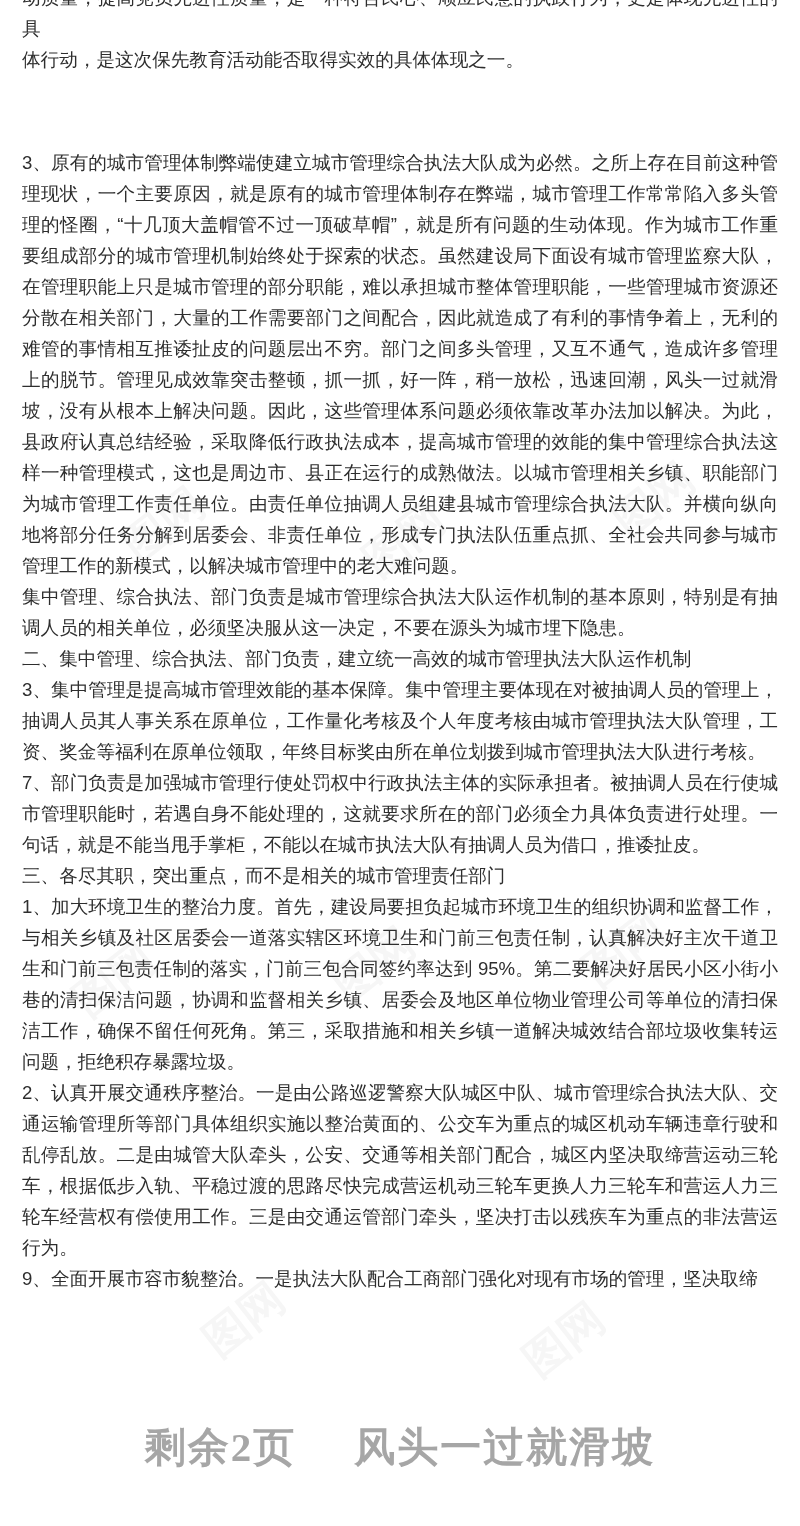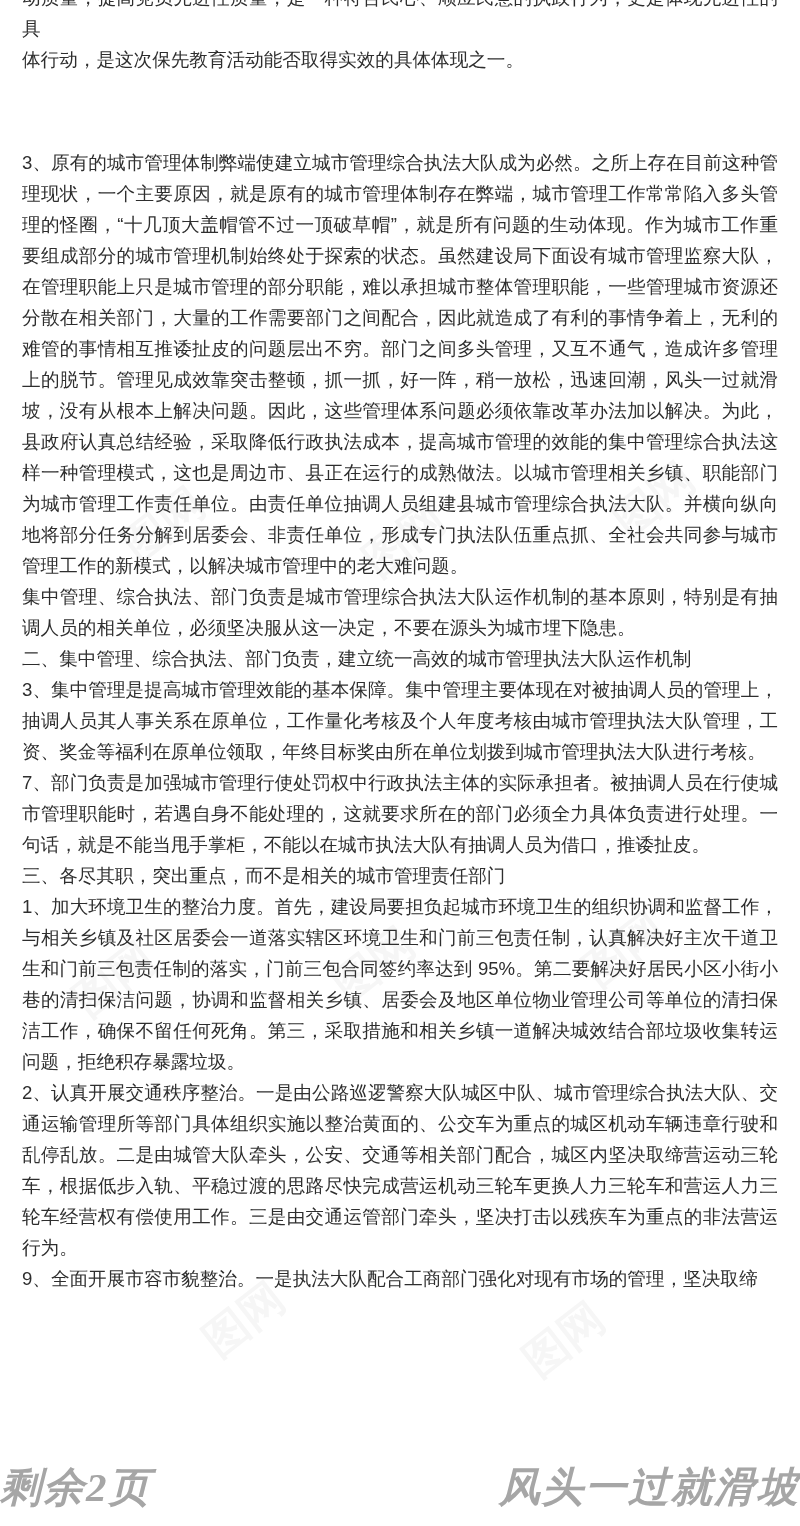--- a/index.html
+++ b/index.html
@@ -29,33 +29,32 @@
     margin: 0;
   }
   p.clipped-line {
     margin-top: -18px; 
   }
   p.gap-before {
     margin-top: 72px; 
   }
   .promo-banner {
     position: absolute;
-    top: 1460px;
+    top: 1420px;
     left: 0;
     width: 100%;
     display: flex;
-    justify-content: space-between;
+    justify-content: center;
     align-items: baseline;
     gap: 58px;
     font-family: "Liberation Serif", "DejaVu Serif", serif;
     font-weight: bold;
     font-size: 41px;
     letter-spacing: 2px;
     z-index: 2;
-    font-style: italic;
   }
   .watermark-layer {
     position: absolute;
     inset: 0;
     z-index: 0;
     pointer-events: none;
   }
   .wm {
     position: absolute;
     font-size: 44px;

